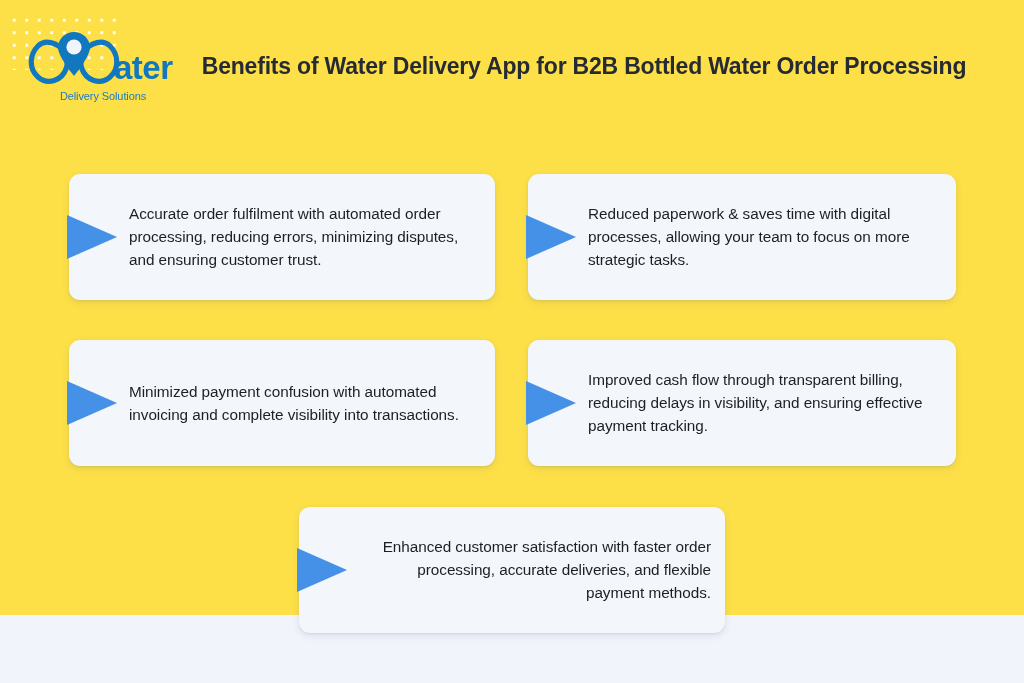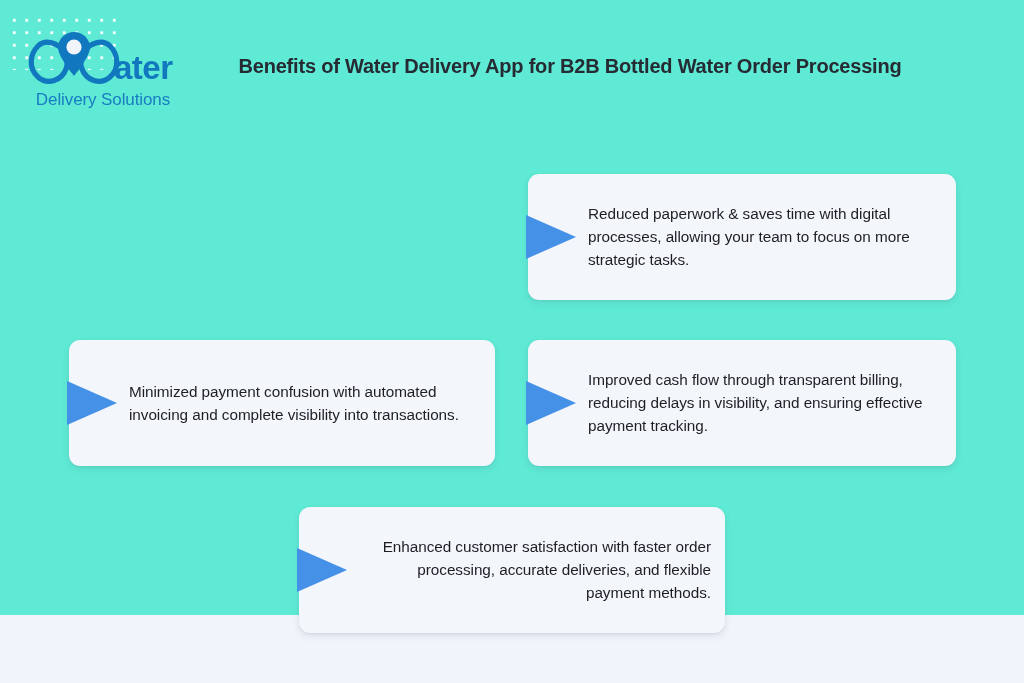--- a/index.html
+++ b/index.html
@@ -13,21 +13,21 @@
     overflow: hidden;
     background: #f1f4fa;
     font-family: "Liberation Sans", sans-serif;
     -webkit-font-smoothing: antialiased;
   }
 
   #canvas {
     position: relative;
     width: 1024px;
     height: 615px;
-    background: #5eead4;
+    background: #fde047;
   }
 
   
   .dot-grid {
     position: absolute;
     left: 8px;
     top: 14px;
     width: 112px;
     height: 56px;
     background-image: radial-gradient(#ffffff 1.35px, rgba(255,255,255,0) 1.6px);
@@ -51,35 +51,35 @@
     top: 0;
     width: 150px;
     height: 64px;
   }
   .logo-sub {
     position: absolute;
     left: 9px;
     top: 62px;
     width: 140px;
     text-align: center;
-    font-size: 17px;
+    font-size: 11px;
     font-weight: 500;
     letter-spacing: -0.1px;
     color: #1a7cc2;
     white-space: nowrap;
   }
 
   
   .heading {
     position: absolute;
-    left: 182px;
+    left: 196px;
     top: 48px;
     width: 776px;
     text-align: center;
-    font-size: 20px;
+    font-size: 23px;
     line-height: 37px;
     font-weight: bold;
     color: #262a33;
     letter-spacing: -0.2px;
   }
 
   
   .card {
     position: absolute;
     box-sizing: border-box;
@@ -134,20 +134,26 @@
       <path d="M50 4 C41.2 4 34 11 34 19.6 C34 29 50 48 50 48 C50 48 66 29 66 19.6 C66 11 58.8 4 50 4 Z" fill="#1177bf"></path>
       <circle cx="50" cy="19" r="7.6" fill="#f1f4fa"></circle>
 
       <text x="90" y="51" font-family="'Liberation Sans', sans-serif" font-size="33" font-weight="bold" fill="#1177bf" letter-spacing="-0.5">ater</text>
     </svg>
     <div class="logo-sub">Delivery Solutions</div>
   </div>
 
   <div class="heading">Benefits of Water Delivery App for B2B Bottled Water Order Processing</div>
 
+  <div class="card" id="card-1">
+    <svg class="arrow" viewBox="0 0 50 48">
+      <polygon points="0,2 50,24 0,46" fill="#4691e8"></polygon>
+    </svg>
+    <div class="card-text">Accurate order fulfilment with automated order processing, reducing errors, minimizing disputes, and ensuring customer trust.</div>
+  </div>
 
   <div class="card" id="card-2">
     <svg class="arrow" viewBox="0 0 50 48">
       <polygon points="0,2 50,24 0,46" fill="#4691e8"></polygon>
     </svg>
     <div class="card-text">Reduced paperwork &amp; saves time with digital processes, allowing your team to focus on more strategic tasks.</div>
   </div>
 
   <div class="card" id="card-3">
     <svg class="arrow" viewBox="0 0 50 48">

